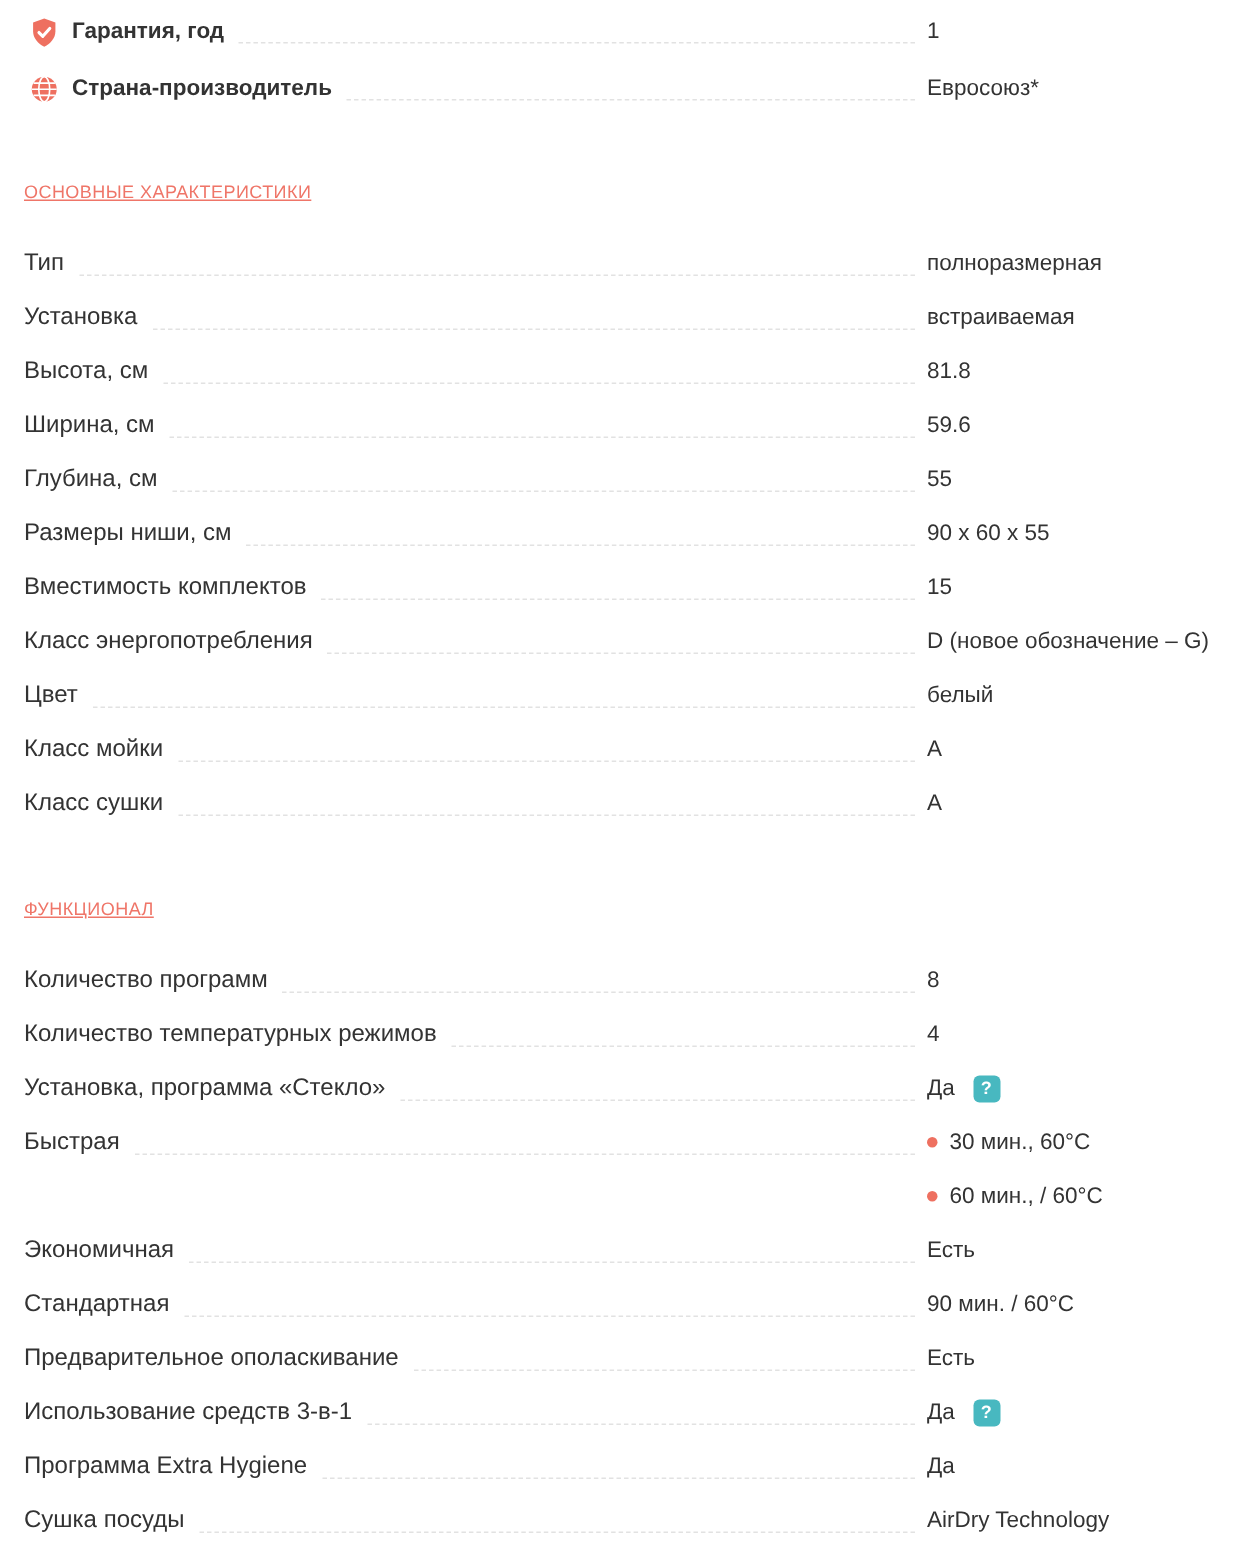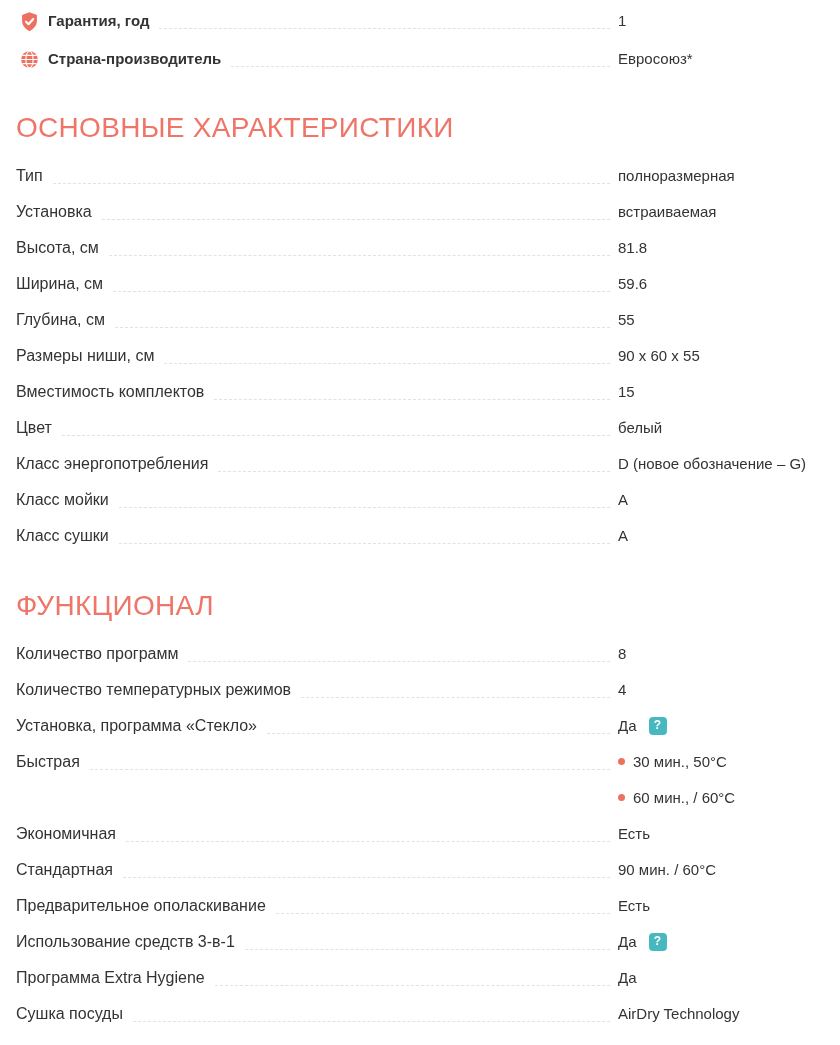--- a/index.html
+++ b/index.html
@@ -22,22 +22,22 @@
   .top-label{font-weight:bold;font-size:15px;line-height:19px;white-space:nowrap;}
   .leader{flex:1 1 auto;border-bottom:1px dashed var(--leader);margin:0 8px 1px 10px;min-width:10px;}
   .leader.hidden{visibility:hidden;}
   .spec-row{display:flex;align-items:flex-end;height:36px;padding-bottom:5px;}
   .spec-label{font-size:16px;line-height:19px;white-space:nowrap;}
   .spec-value{
     width:202px;flex:none;font-size:15px;line-height:19px;white-space:nowrap;
     display:flex;align-items:center;
   }
   .section-title{
-    color:var(--heading);font-size:28px;line-height:24px;font-weight:400;
-    margin:40px 0 14px 0;letter-spacing:0.3px;
+    color:var(--heading);font-size:12px;line-height:24px;font-weight:400;
+    margin:40px 0 14px 0;letter-spacing:0.3px;text-decoration:underline;
   }
   section + section .section-title{margin-top:44px;}
   .bullet{width:7px;height:7px;border-radius:50%;background:var(--accent);margin-right:8px;flex:none;}
   .help-badge{
     display:inline-flex;align-items:center;justify-content:center;
     width:18px;height:18px;border-radius:4px;background:var(--badge);
     color:#fff;font-size:12px;font-weight:bold;margin-left:12px;cursor:pointer;flex:none;
   }
 </style>
 </head>
@@ -117,31 +117,31 @@
           </span>
         </div>
         <div class="spec-row">
           <span class="spec-label">Вместимость комплектов</span>
           <div class="leader"></div>
           <span class="spec-value">
             <span>15</span>
           </span>
         </div>
         <div class="spec-row">
+          <span class="spec-label">Класс энергопотребления</span>
+          <div class="leader"></div>
+          <span class="spec-value">
+            <span>D (новое обозначение – G)</span>
+          </span>
+        </div>
+        <div class="spec-row">
           <span class="spec-label">Цвет</span>
           <div class="leader"></div>
           <span class="spec-value">
             <span>белый</span>
-          </span>
-        </div>
-        <div class="spec-row">
-          <span class="spec-label">Класс энергопотребления</span>
-          <div class="leader"></div>
-          <span class="spec-value">
-            <span>D (новое обозначение – G)</span>
           </span>
         </div>
         <div class="spec-row">
           <span class="spec-label">Класс мойки</span>
           <div class="leader"></div>
           <span class="spec-value">
             <span>A</span>
           </span>
         </div>
         <div class="spec-row">
@@ -174,21 +174,21 @@
           <span class="spec-value">
             <span>Да</span>
             <span class="help-badge">?</span>
           </span>
         </div>
         <div class="spec-row">
           <span class="spec-label">Быстрая</span>
           <div class="leader"></div>
           <span class="spec-value">
             <span class="bullet"></span>
-            <span>30 мин., 50°C</span>
+            <span>30 мин., 60°C</span>
           </span>
         </div>
         <div class="spec-row">
           <span class="spec-label"></span>
           <div class="leader hidden"></div>
           <span class="spec-value">
             <span class="bullet"></span>
             <span>60 мин., / 60°C</span>
           </span>
         </div>

